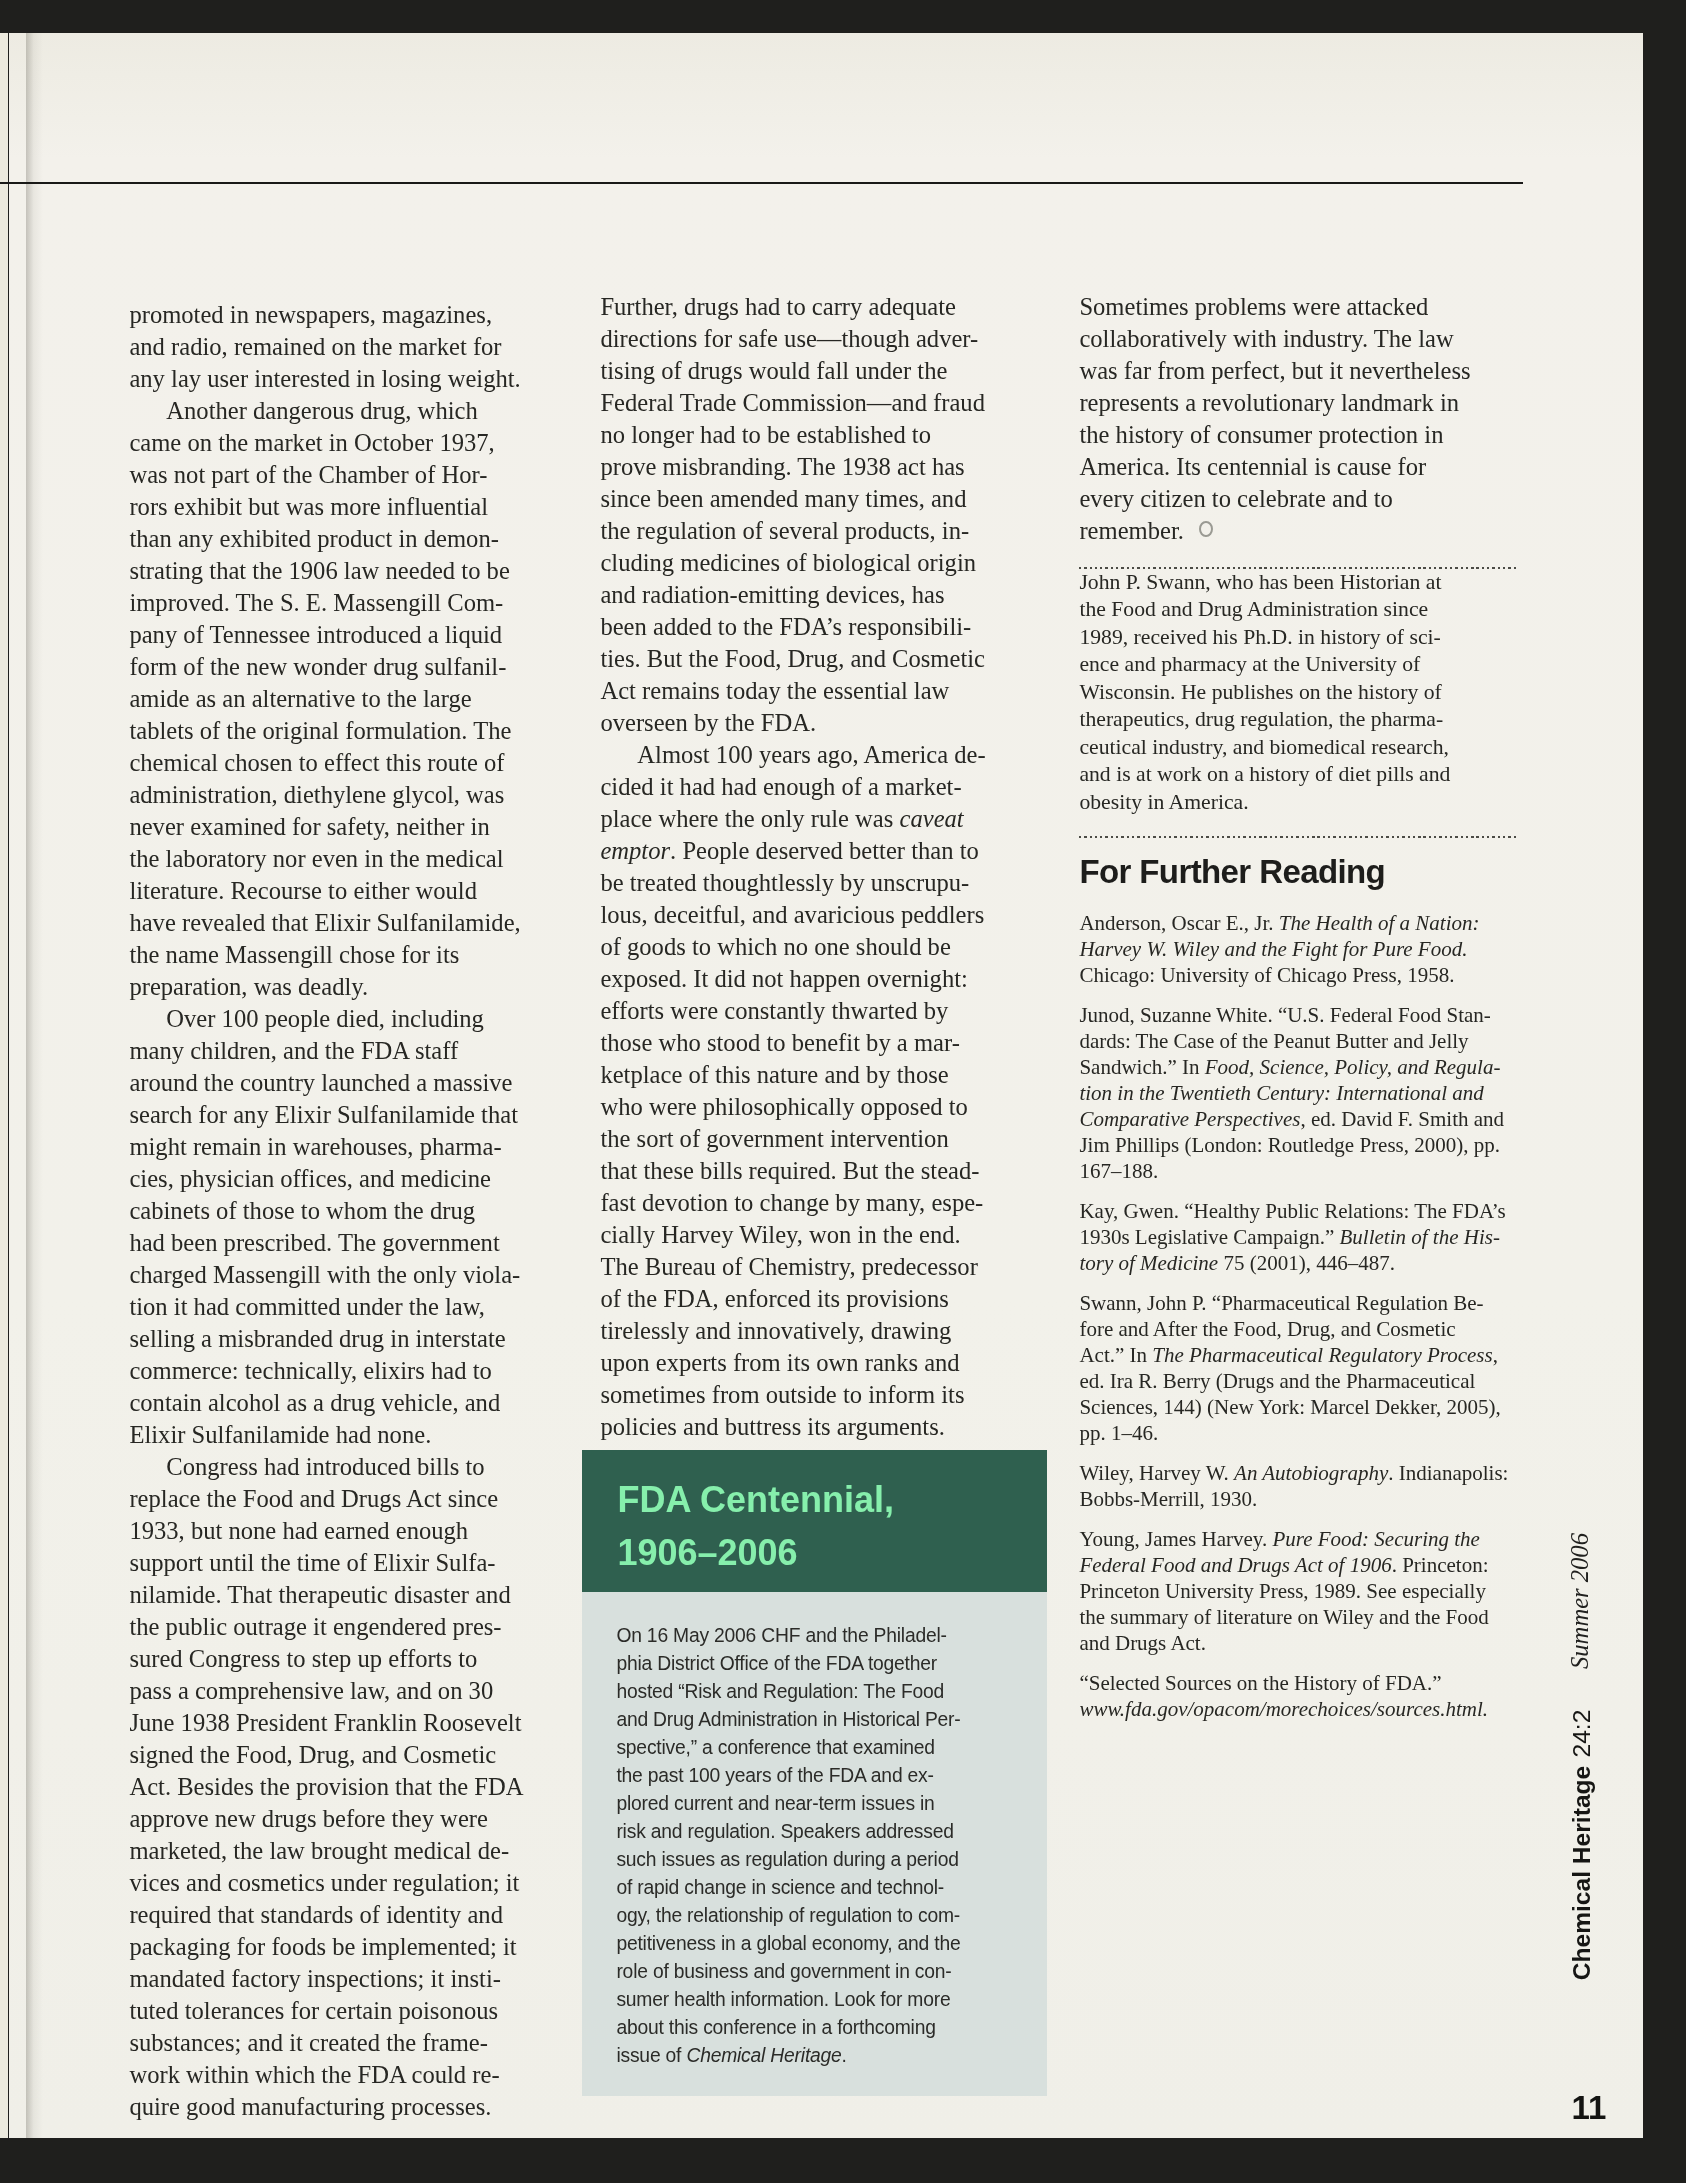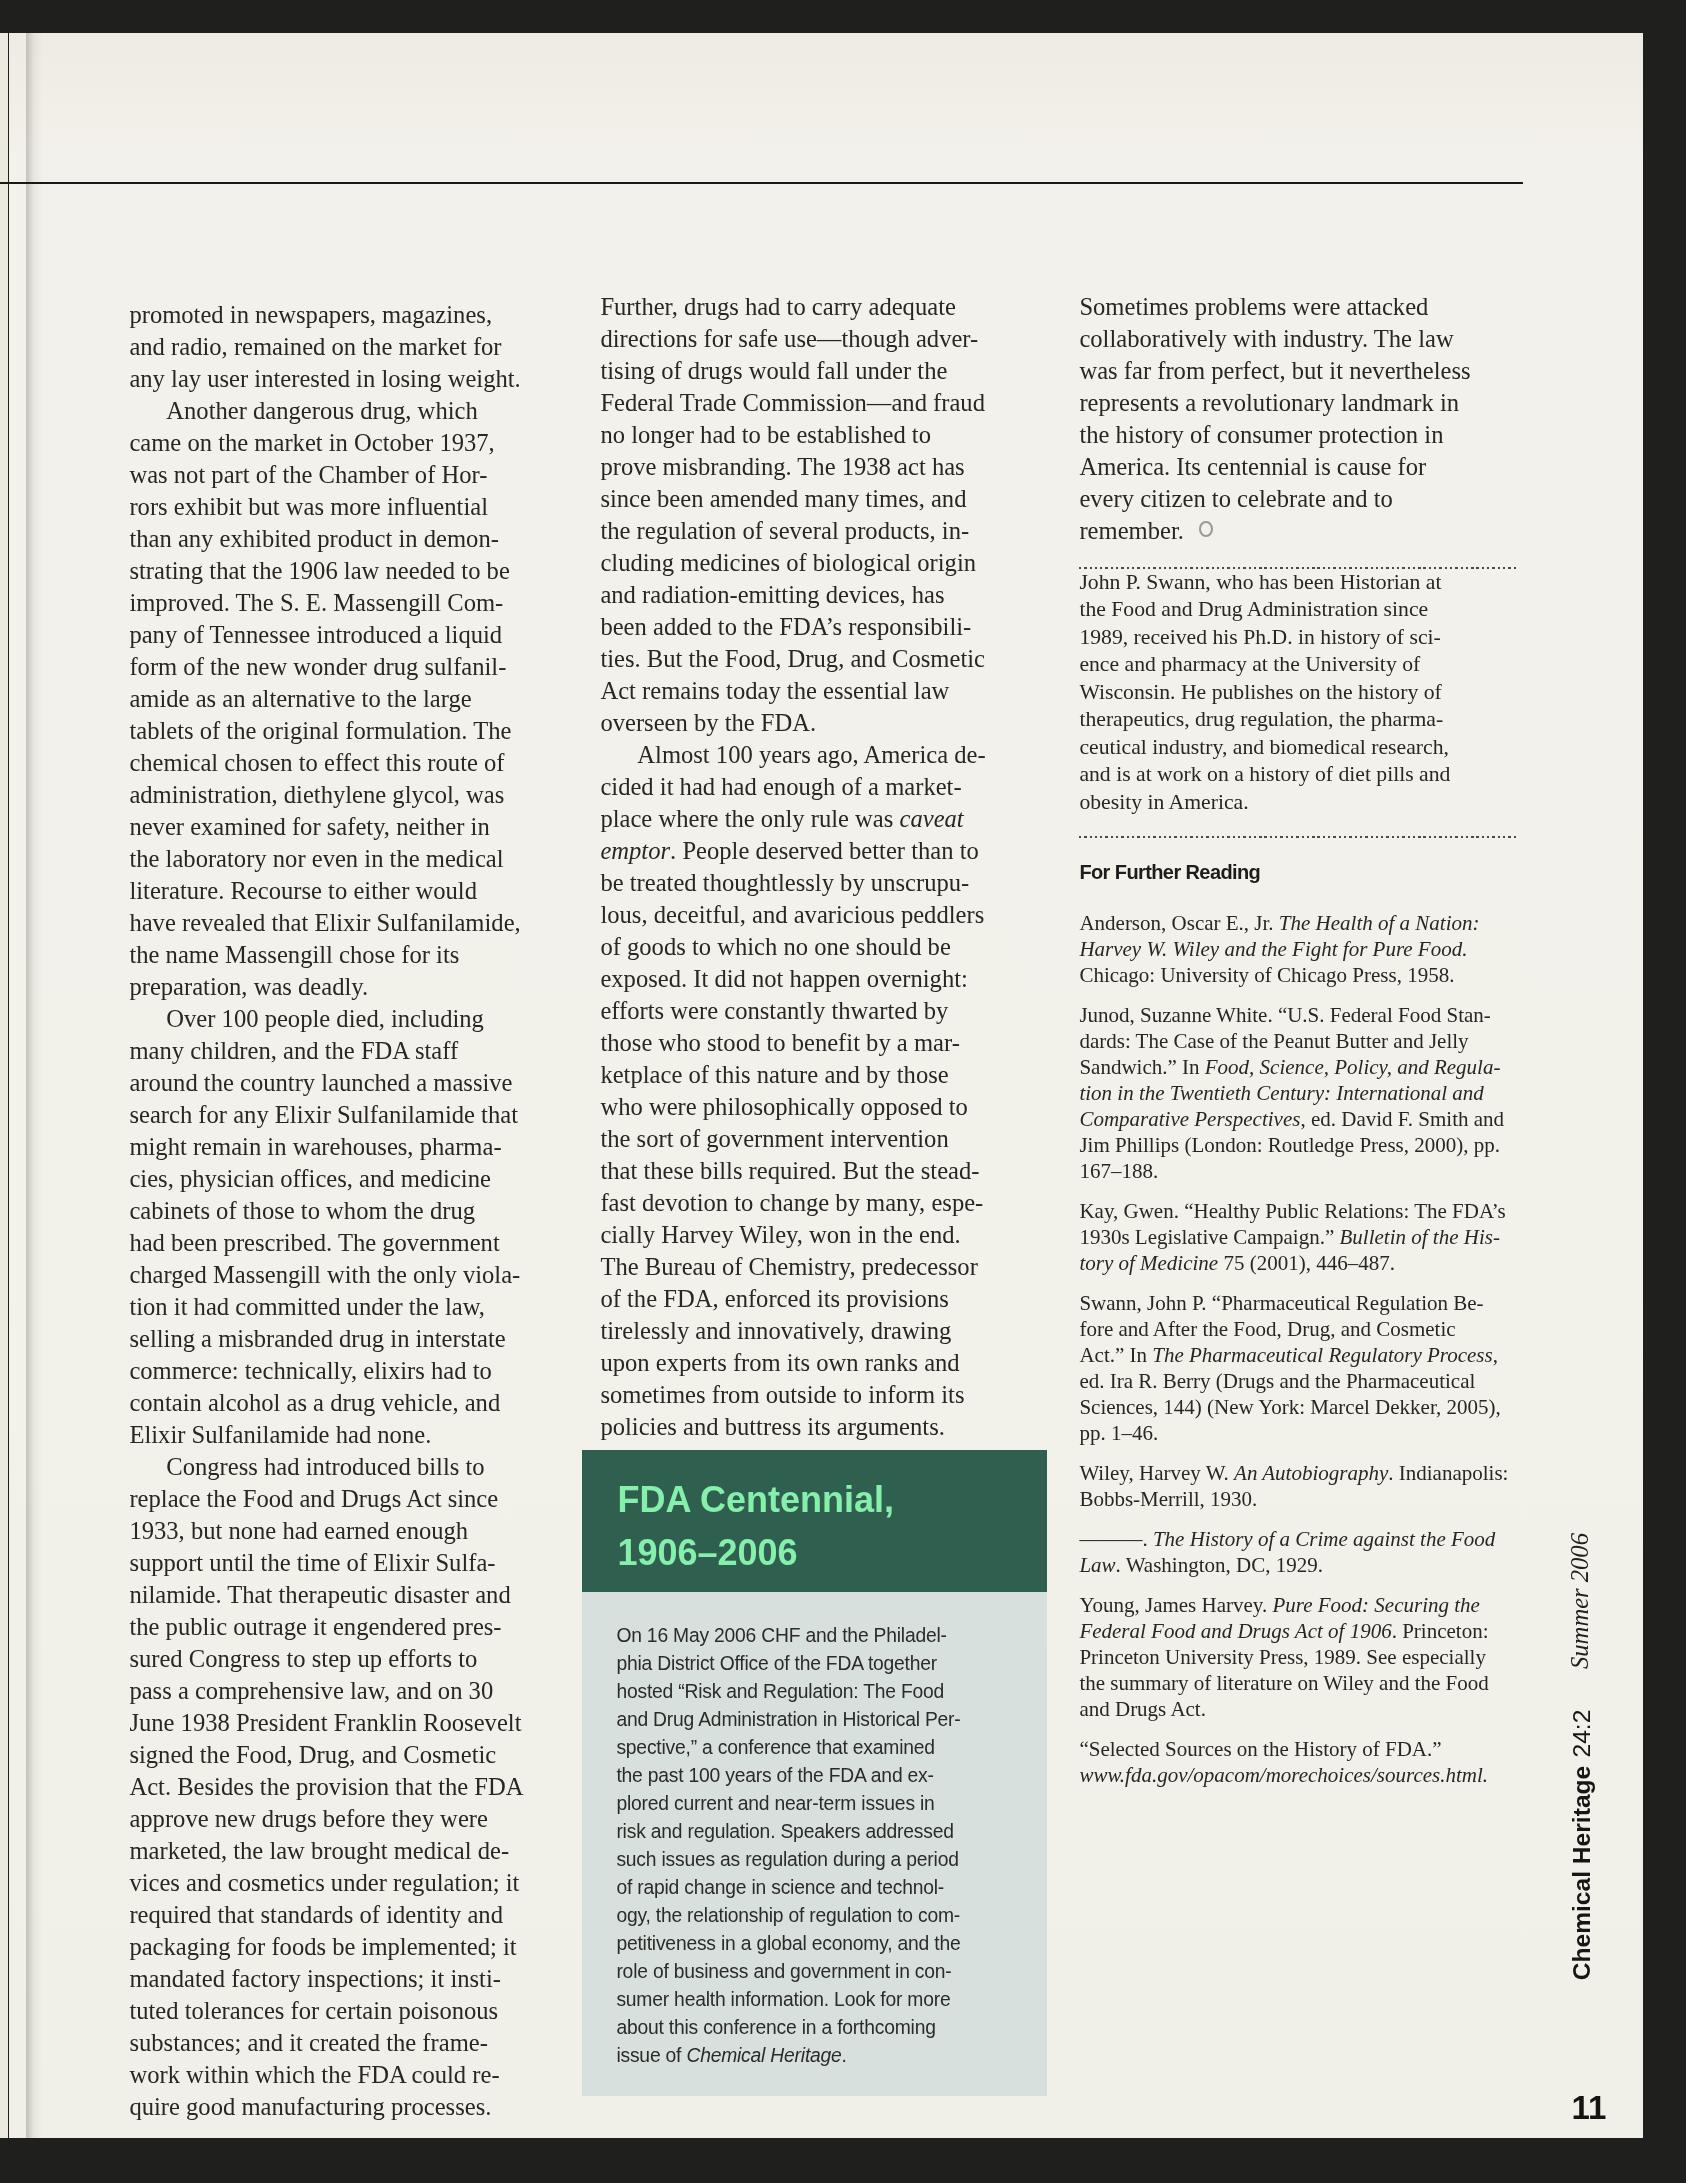--- a/index.html
+++ b/index.html
@@ -33,21 +33,21 @@
   .col2{left:591px;width:438px;}
   .col3{left:1070px;width:439px;}
   .col3 .closing{white-space:nowrap;}
   .dotted-rule{
     height:1.8px;margin-top:20px;width:437px;
     background:repeating-linear-gradient(to right,#4b4b45 0 2.3px,transparent 2.3px 5.3px);
   }
   .bio{font-size:21.7px;line-height:27.5px;margin-top:15px;}
   .fr-heading{
     font-family:"Liberation Sans",sans-serif;font-weight:bold;
-    font-size:20px;color:#1d1d1b;margin:17.6px 0 0 0;letter-spacing:-0.6px;
+    font-size:33px;color:#1d1d1b;margin:17.6px 0 0 0;letter-spacing:-0.6px;
   }
   .refs{margin-top:22px;font-size:21px;line-height:26px;}
   .refs p.ref{margin:0 0 14px 0;}
   .endmark{
     position:absolute;left:1190px;top:488px;width:14px;height:16.4px;
     border:2.9px solid #9a9a93;border-radius:50%;
     box-sizing:border-box;background:transparent;
   }
   .greenbox{
     position:absolute;left:573px;top:1417px;width:465px;
@@ -117,21 +117,20 @@
     <div class="dotted-rule"></div>
     <p class="bio">John P. Swann, who has been Historian at<br>the Food and Drug Administration since<br>1989, received his Ph.D. in history of sci-<br>ence and pharmacy at the University of<br>Wisconsin. He publishes on the history of<br>therapeutics, drug regulation, the pharma-<br>ceutical industry, and biomedical research,<br>and is at work on a history of diet pills and<br>obesity in America.</p>
     <div class="dotted-rule"></div>
     <h3 class="fr-heading">For Further Reading</h3>
     <div class="refs">
       <p class="ref">Anderson, Oscar E., Jr. <i>The Health of a Nation:</i><br><i>Harvey W. Wiley and the Fight for Pure Food.</i><br>Chicago: University of Chicago Press, 1958.</p>
       <p class="ref">Junod, Suzanne White. “U.S. Federal Food Stan-<br>dards: The Case of the Peanut Butter and Jelly<br>Sandwich.” In <i>Food, Science, Policy, and Regula-</i><br><i>tion in the Twentieth Century: International and</i><br><i>Comparative Perspectives</i>, ed. David F. Smith and<br>Jim Phillips (London: Routledge Press, 2000), pp.<br>167–188.</p>
       <p class="ref">Kay, Gwen. “Healthy Public Relations: The FDA’s<br>1930s Legislative Campaign.” <i>Bulletin of the His-</i><br><i>tory of Medicine</i> 75 (2001), 446–487.</p>
       <p class="ref">Swann, John P. “Pharmaceutical Regulation Be-<br>fore and After the Food, Drug, and Cosmetic<br>Act.” In <i>The Pharmaceutical Regulatory Process</i>,<br>ed. Ira R. Berry (Drugs and the Pharmaceutical<br>Sciences, 144) (New York: Marcel Dekker, 2005),<br>pp. 1–46.</p>
       <p class="ref">Wiley, Harvey W. <i>An Autobiography</i>. Indianapolis:<br>Bobbs-Merrill, 1930.</p>
-      <p class="ref">———. <i>The History of a Crime against the Food</i><br><i>Law</i>. Washington, DC, 1929.</p>
       <p class="ref">Young, James Harvey. <i>Pure Food: Securing the</i><br><i>Federal Food and Drugs Act of 1906</i>. Princeton:<br>Princeton University Press, 1989. See especially<br>the summary of literature on Wiley and the Food<br>and Drugs Act.</p>
       <p class="ref">“Selected Sources on the History of FDA.”<br><i>www.fda.gov/opacom/morechoices/sources.html.</i></p>
     </div>
   </div>
 
   <span class="endmark"></span>
 
   <div class="greenbox">
     <div class="greenbox-header">
       <h2>FDA Centennial,<br>1906–2006</h2>

